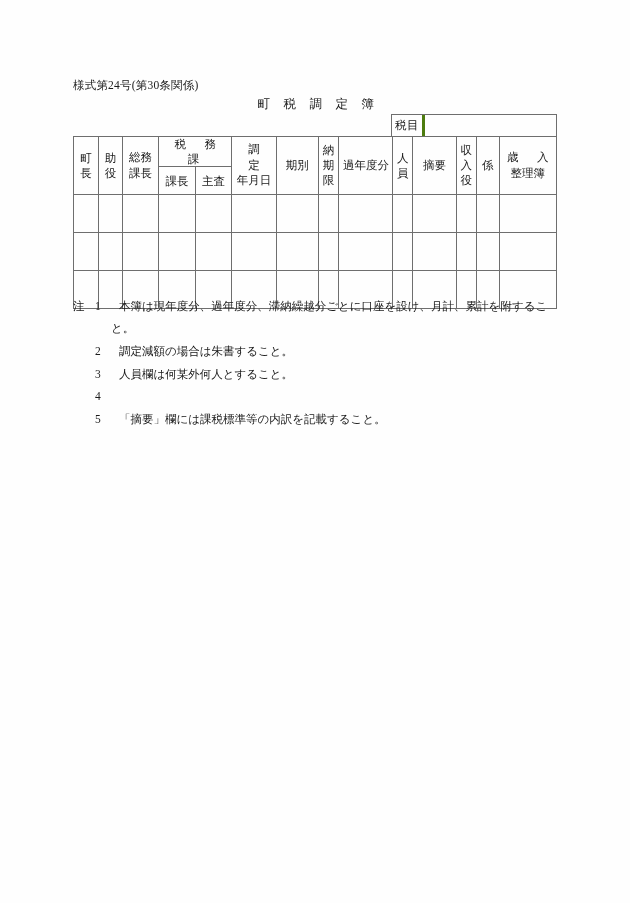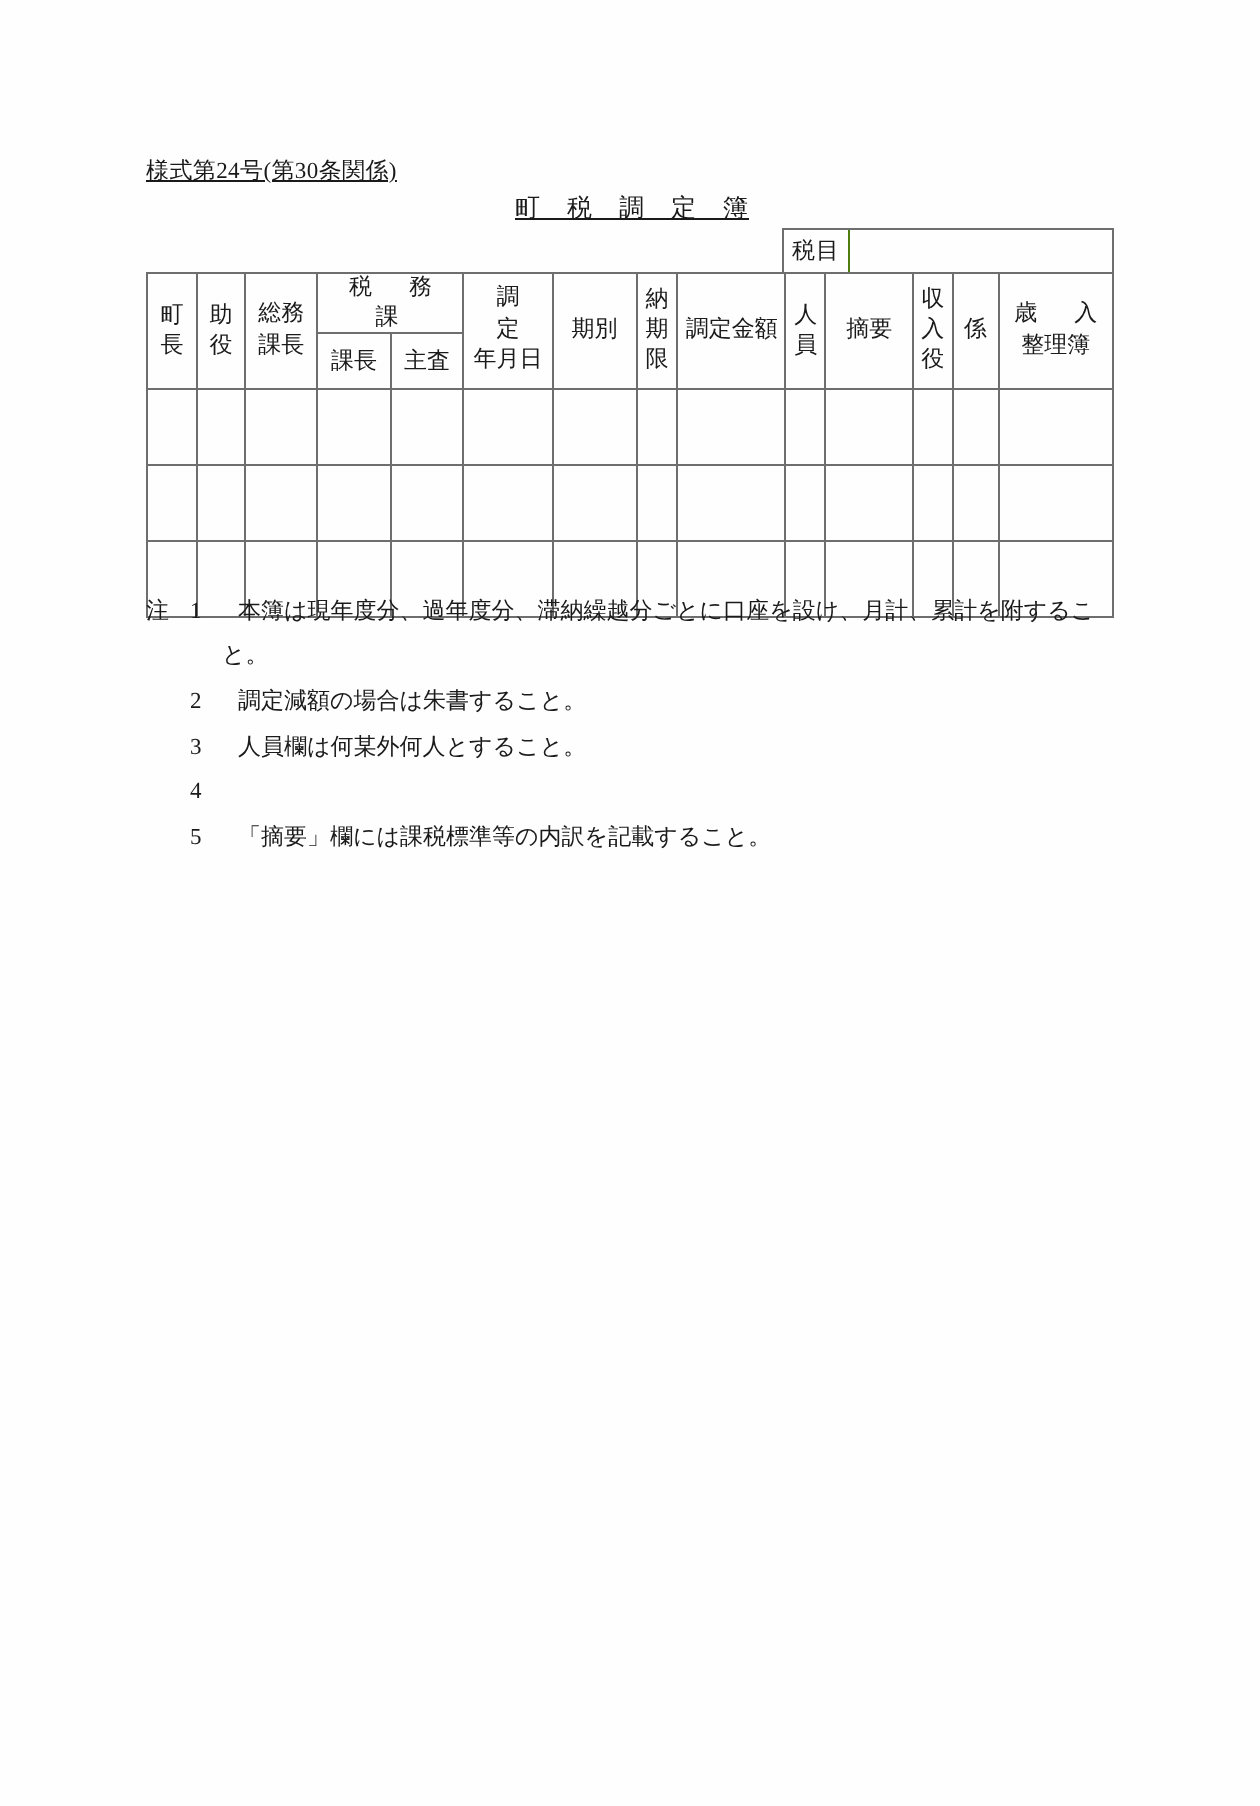--- a/index.html
+++ b/index.html
@@ -23,51 +23,50 @@
   }
 
   
   .form-no {
     position: absolute;
     left: 73px;
     top: 78px;
     font-size: 11.5px;
     letter-spacing: 0.2px;
     white-space: nowrap;
-    text-decoration: underline;
   }
 
   
   .doc-title {
     position: absolute;
     left: 0;
     right: 0;
     top: 96px;
     text-align: center;
     font-size: 12.5px;
     letter-spacing: 0.5px;
     white-space: nowrap;
   }
-  .doc-title span { padding-left: 2px; text-decoration: underline; }
+  .doc-title span { padding-left: 2px; }
 
   
   .taxitem-strip {
     position: absolute;
     left: 391px;
     top: 114px;
     width: 166px;
     height: 22px;
     display: flex;
     border: 1px solid #6e6e6e;
     border-bottom: none;
     box-sizing: border-box;
   }
   .taxitem-label {
     width: 33px;
-    border-right: 1px solid #4d7c0f;
+    border-right: 3px solid #4d7c0f;
     box-sizing: border-box;
     display: flex;
     align-items: center;
     justify-content: center;
     font-size: 11.5px;
     letter-spacing: 0.5px;
   }
   .taxitem-value {
     flex: 1;
     box-sizing: border-box;
@@ -213,21 +212,21 @@
       </td>
       <td class="hd" rowspan="2">
         <span>期別</span>
       </td>
       <td class="hd" rowspan="2">
         <span class="vtext">納</span>
         <span class="vtext">期</span>
         <span class="vtext">限</span>
       </td>
       <td class="hd" rowspan="2">
-        <span>調定金額</span>
+        <span>過年度分</span>
       </td>
       <td class="hd" rowspan="2">
         <span class="vtext">人</span>
         <span class="vtext">員</span>
       </td>
       <td class="hd" rowspan="2">
         <span>摘要</span>
       </td>
       <td class="hd" rowspan="2">
         <span class="vtext">収</span>

